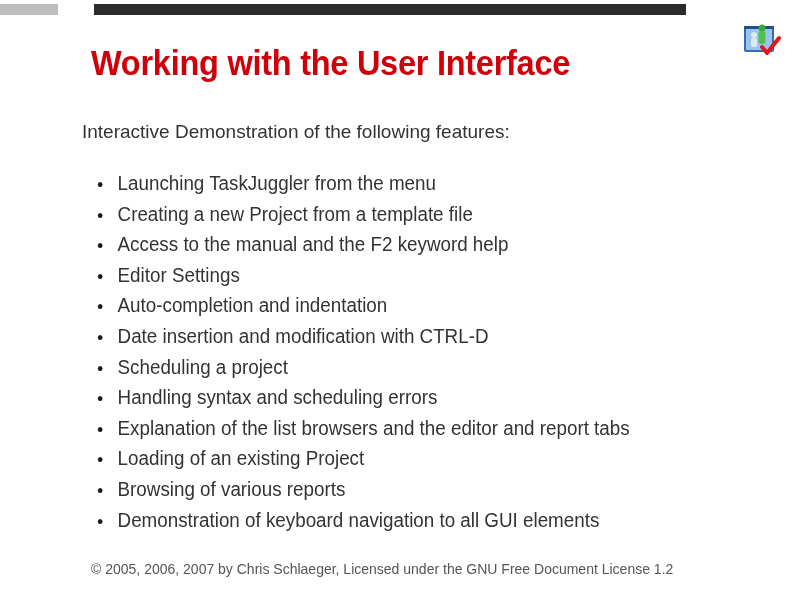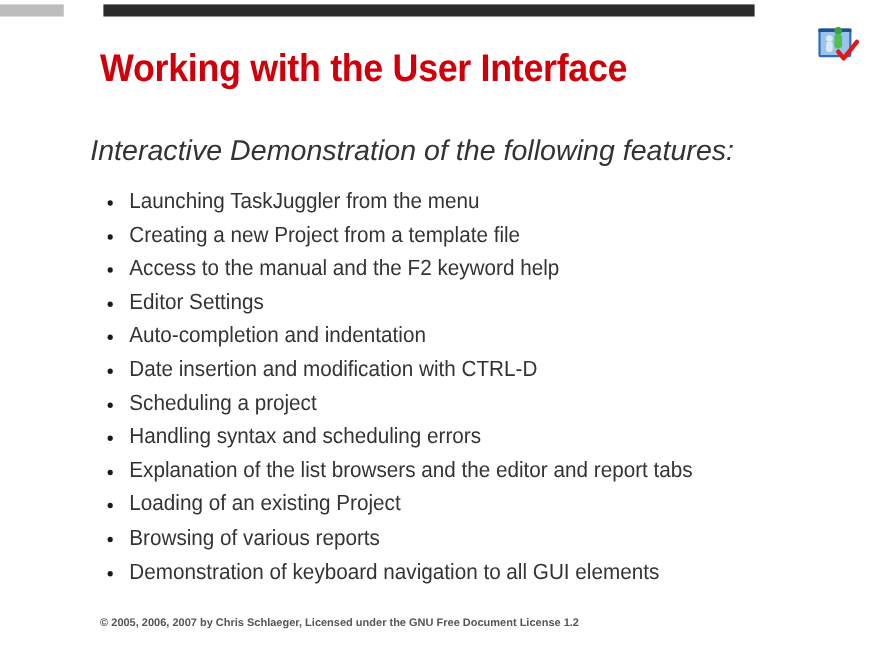--- a/index.html
+++ b/index.html
@@ -1,25 +1,25 @@
 <!DOCTYPE html>
 <html><head>
 <meta charset="utf-8">
 <style>
   html, body { margin: 0; padding: 0; }
   body { width: 800px; height: 600px; background: #ffffff; position: relative; overflow: hidden; font-family: "Liberation Sans", sans-serif; }
   .bar-gray { position: absolute; left: 0; top: 4px; width: 58px; height: 11px; background: #bdbdbd; }
   .bar-dark2 { position: absolute; left: 94px; top: 4px; width: 355px; height: 11px; background: #2b2b2b; }
   .logo { position: absolute; left: 742px; top: 20px; width: 40px; height: 36px; }
   .title { position: absolute; left: 91px; top: 43px; font-size: 35px; font-weight: bold; color: #d0000a; letter-spacing: -0.3px; transform: scaleX(0.93); transform-origin: left top; white-space: nowrap; }
-  .intro { position: absolute; left: 82px; top: 121px; font-size: 26px; color: #333333; white-space: nowrap; font-style: italic; }
+  .intro { position: absolute; left: 82px; top: 121px; font-size: 19px; color: #333333; white-space: nowrap; }
   ul.bullets { position: absolute; left: 82px; top: 155px; margin: 13px; padding: 0; list-style: none; }
   ul.bullets li { position: relative; height: 30.6px; line-height: 30px; font-size: 20px; color: #333333; white-space: nowrap; padding-left: 24px; transform: scaleX(0.94); transform-origin: left center; }
   ul.bullets li .dot { position: absolute; left: 3px; top: 14px; width: 5px; height: 5px; border-radius: 50%; background: #1a1a1a; }
-  .footer { position: absolute; left: 91px; top: 561px; font-size: 10px; color: #555555; white-space: nowrap; font-weight: bold; }
+  .footer { position: absolute; left: 91px; top: 561px; font-size: 14px; color: #555555; white-space: nowrap; }
 </style>
 </head>
 <body>
 
 <div class="bar-gray"></div>
 <div class="bar-dark2" style="width:592px;"></div>
 
 <div class="logo">
   <svg width="40" height="36" viewBox="0 0 40 36">
     <rect x="2" y="6" width="30" height="26" rx="2" fill="#2f6db5"></rect>

